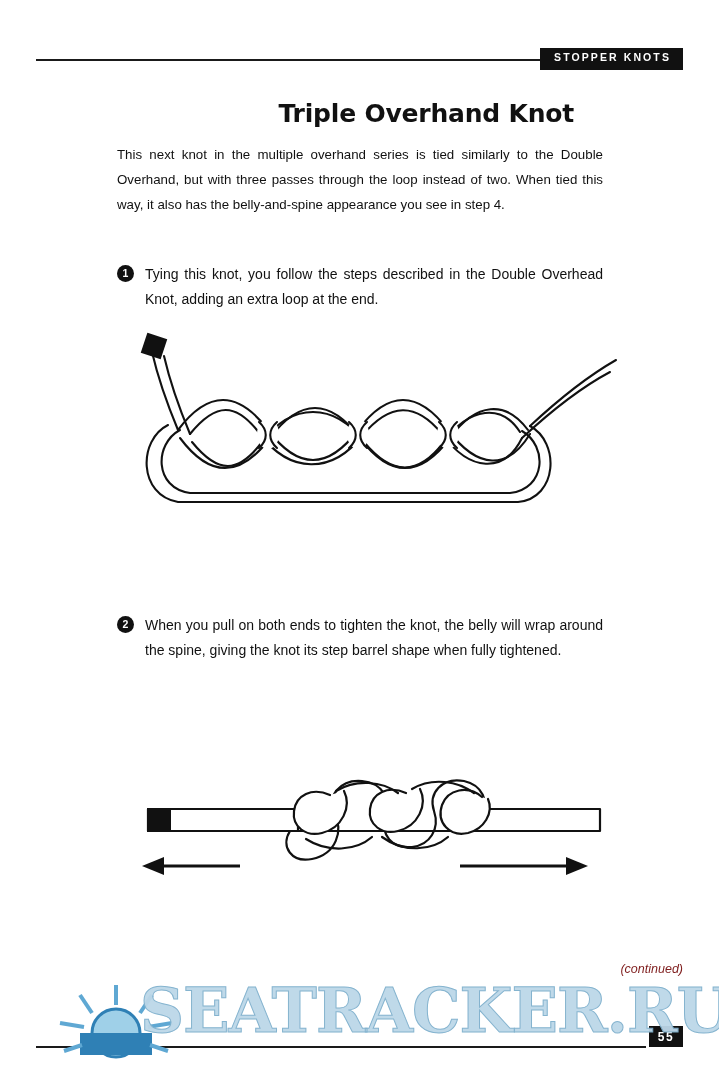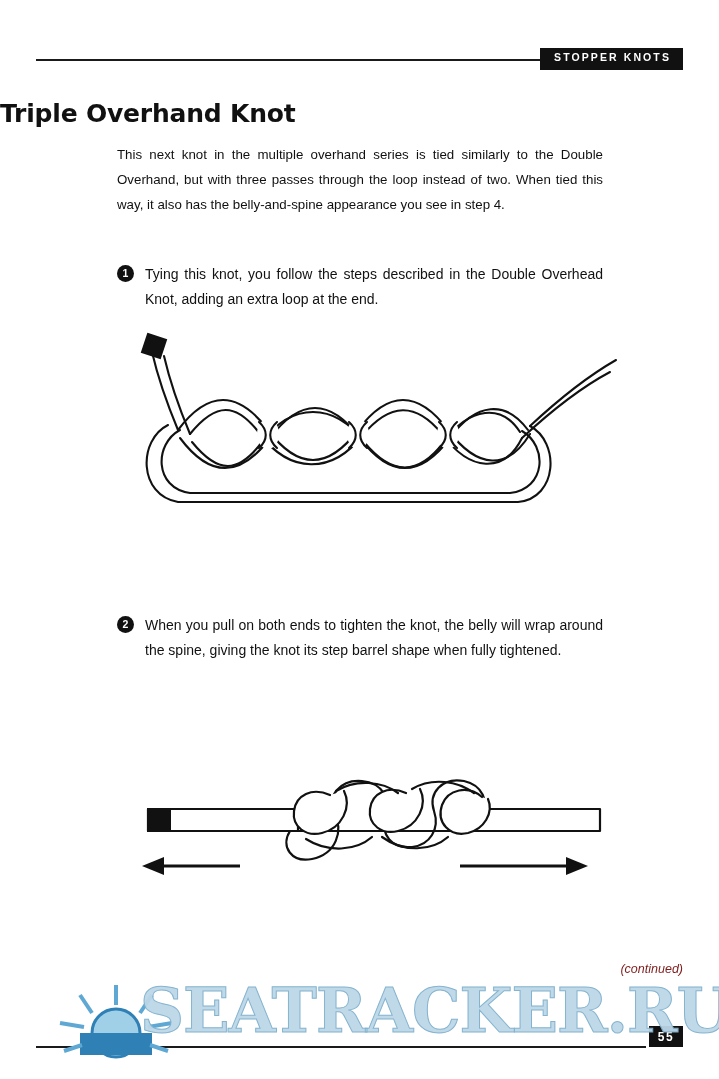--- a/index.html
+++ b/index.html
@@ -47,21 +47,21 @@
     padding: 0 12px 4px 14px;
     box-sizing: border-box;
   }
 
   
   .page-title {
     position: absolute;
     left: 0;
     top: 99px;
     width: 574px;
-    text-align: left;
+    text-align: right;
     font-size: 25px;
     font-weight: bold;
     letter-spacing: -0.2px;
     color: #111111;
     font-family: "DejaVu Sans", sans-serif;
   }
 
   
   .intro {
     position: absolute;

